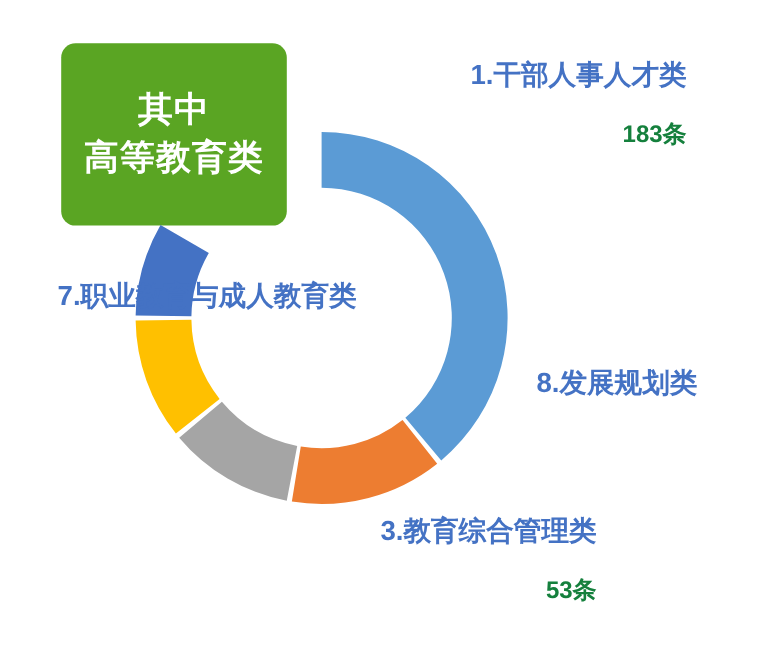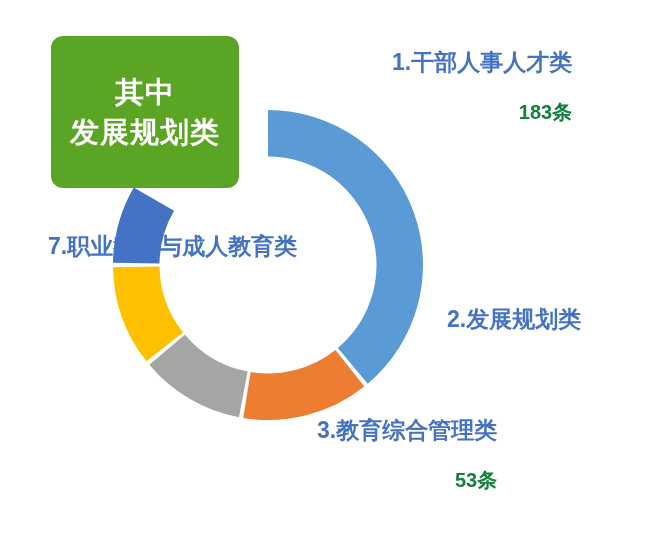--- a/index.html
+++ b/index.html
@@ -75,53 +75,53 @@
     font-weight: bold;
     font-size: 20px;
     line-height: 29px;
     margin-top: 21px;
   }
   .align-right { text-align: right; }
   .align-left  { text-align: left; }
 
   #label-1 { left: 392px; top: 48px;  }
   #label-2 { left: 447px; top: 305px; }
-  #label-3 { left: 317px; top: 416px; }
+  #label-3 { left: 317px; top: 428px; }
   #label-4 { left: 47px;  top: 428px; }
   #label-5 { left: 48px;  top: 232px; }
 </style>
 </head>
 <body>
 
 <div id="infographic">
 
   <div id="callout-box">
     <div class="callout-line">其中</div>
-    <div class="callout-line">发展规划类</div>
+    <div class="callout-line">高等教育类</div>
   </div>
 
   <div id="donut-chart">
     <svg viewBox="0 0 346 346" xmlns="http://www.w3.org/2000/svg">
       <g>
         <path fill="#5b9bd5" d="M 173.00 18.00 A 155 155 0 0 1 272.70 291.68 L 242.79 256.08 A 108.5 108.5 0 0 0 173.00 64.50 Z"></path>
         <path fill="#ed7d31" d="M 269.34 294.42 A 155 155 0 0 1 148.22 326.01 L 155.65 280.10 A 108.5 108.5 0 0 0 240.44 257.99 Z"></path>
         <path fill="#a5a5a5" d="M 143.96 325.25 A 155 155 0 0 1 54.32 272.70 L 89.92 242.79 A 108.5 108.5 0 0 0 152.67 279.58 Z"></path>
         <path fill="#ffc000" d="M 51.58 269.34 A 155 155 0 0 1 18.02 175.16 L 64.51 174.51 A 108.5 108.5 0 0 0 88.01 240.44 Z"></path>
         <path fill="#4472c4" d="M 18.02 170.84 A 155 155 0 0 1 38.77 95.50 L 79.04 118.75 A 108.5 108.5 0 0 0 64.51 171.49 Z"></path>
       </g>
     </svg>
   </div>
 
   <div class="label-group align-left" id="label-1">
     <div class="label-title">1.干部人事人才类</div>
     <div class="label-count align-right">183条</div>
   </div>
 
   <div class="label-group align-left" id="label-2">
-    <div class="label-title">2.发展规划类</div>
+    <div class="label-title">8.发展规划类</div>
   </div>
 
   <div class="label-group align-left" id="label-3">
     <div class="label-title">3.教育综合管理类</div>
     <div class="label-count align-right">53条</div>
   </div>
 
 
   <div class="label-group align-left" id="label-5">
     <div class="label-title">7.职业教育与成人教育类</div>

